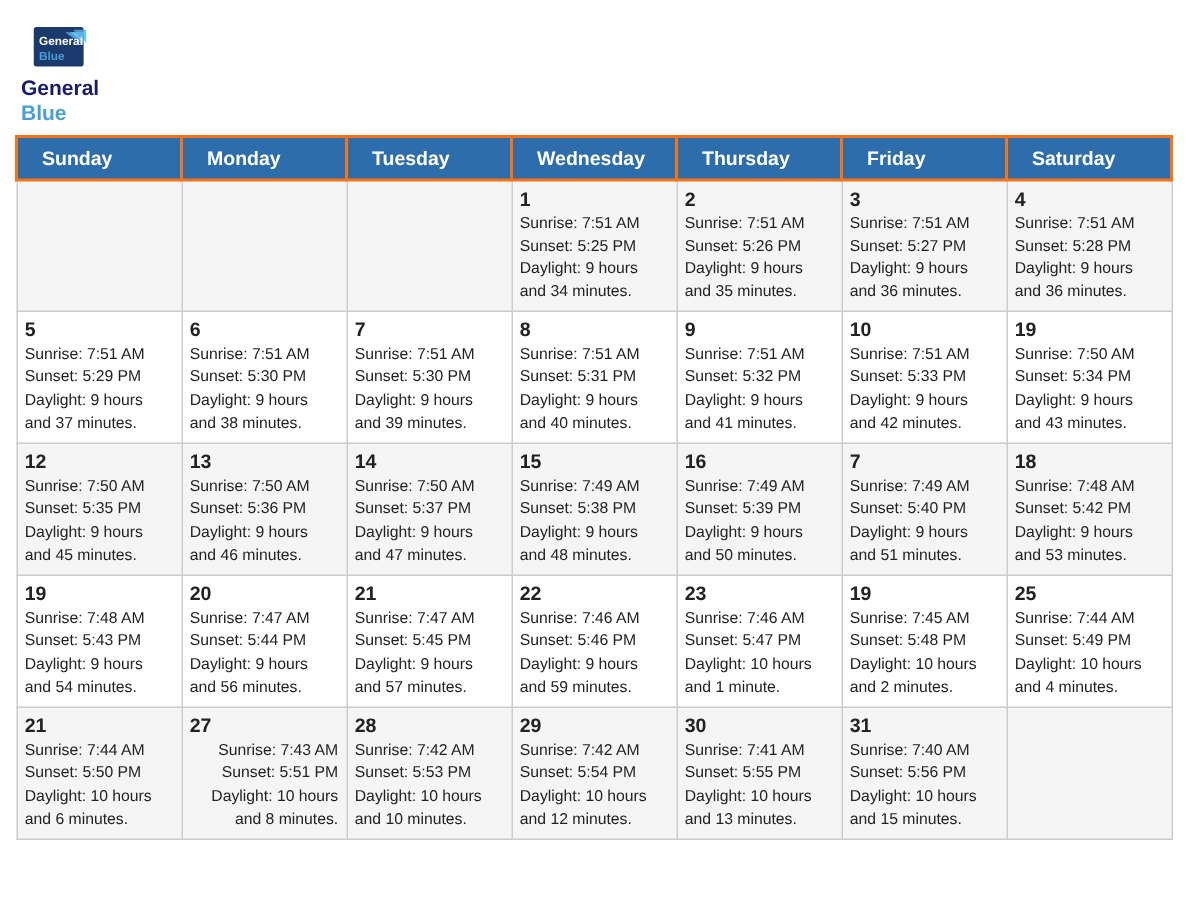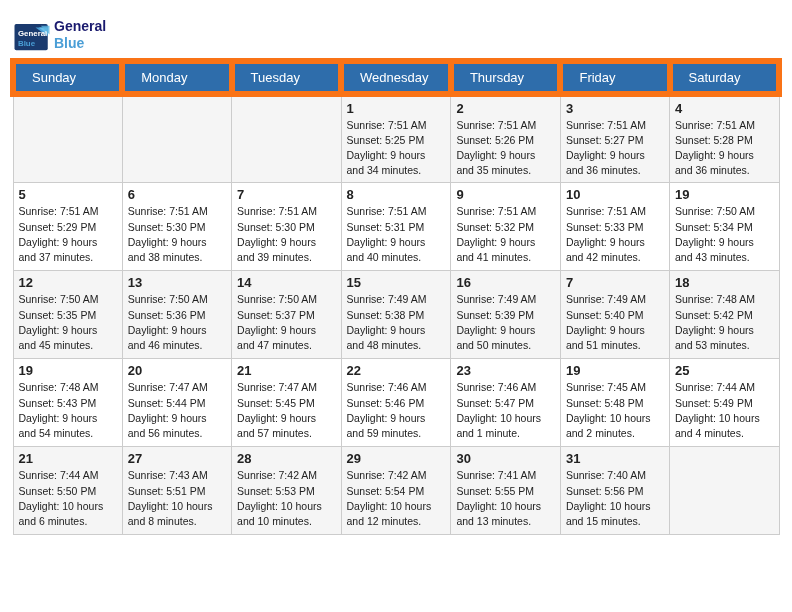--- a/index.html
+++ b/index.html
@@ -16,22 +16,23 @@
       background: #fff;
     }
     .header {
       display: flex;
       align-items: flex-start;
       justify-content: space-between;
       padding: 8px 4px 6px 4px;
     }
     .logo {
       display: flex;
-      align-items: flex-end;
+      align-items: center;
       gap: 4px;
+      flex-direction: column;
     }
     .logo-text {
       font-size: 14px;
       font-weight: bold;
       color: #1a1a6e;
       line-height: 1.2;
     }
     .logo-icon {
       width: 36px;
       height: 28px;
@@ -50,23 +51,23 @@
     }
     table {
       width: 100%;
       border-collapse: collapse;
       border: 1px solid #ccc;
     }
     thead tr th {
       background-color: #2e6dab;
       color: #fff;
       font-size: 13px;
-      font-weight: normal;
+      font-weight: bold;
       padding: 6px 16px;
-      border: 6px solid #f97316;
+      border: 2px solid #f97316;
       text-align: left;
     }
     tbody tr td {
       border: 1px solid #ccc;
       vertical-align: top;
       padding: 4px 5px;
       font-size: 11px;
       color: #222;
       background: #fff;
       width: 110px;
@@ -297,21 +298,21 @@
         </tr>
         <tr>
           <td>
             <span class="day-num">21</span>
             <div class="cell-info" style="white-space: pre-line;">Sunrise: 7:44 AM
 Sunset: 5:50 PM
 Daylight: 10 hours and 6 minutes.</div>
           </td>
           <td>
             <span class="day-num">27</span>
-            <div class="cell-info" style="white-space: pre-line;">Sunrise: 7:43 AM
+            <div class="cell-info" style="white-space: pre-line; text-align: right;">Sunrise: 7:43 AM
 Sunset: 5:51 PM
 Daylight: 10 hours and 8 minutes.</div>
           </td>
           <td>
             <span class="day-num">28</span>
             <div class="cell-info" style="white-space: pre-line;">Sunrise: 7:42 AM
 Sunset: 5:53 PM
 Daylight: 10 hours and 10 minutes.</div>
           </td>
           <td>

